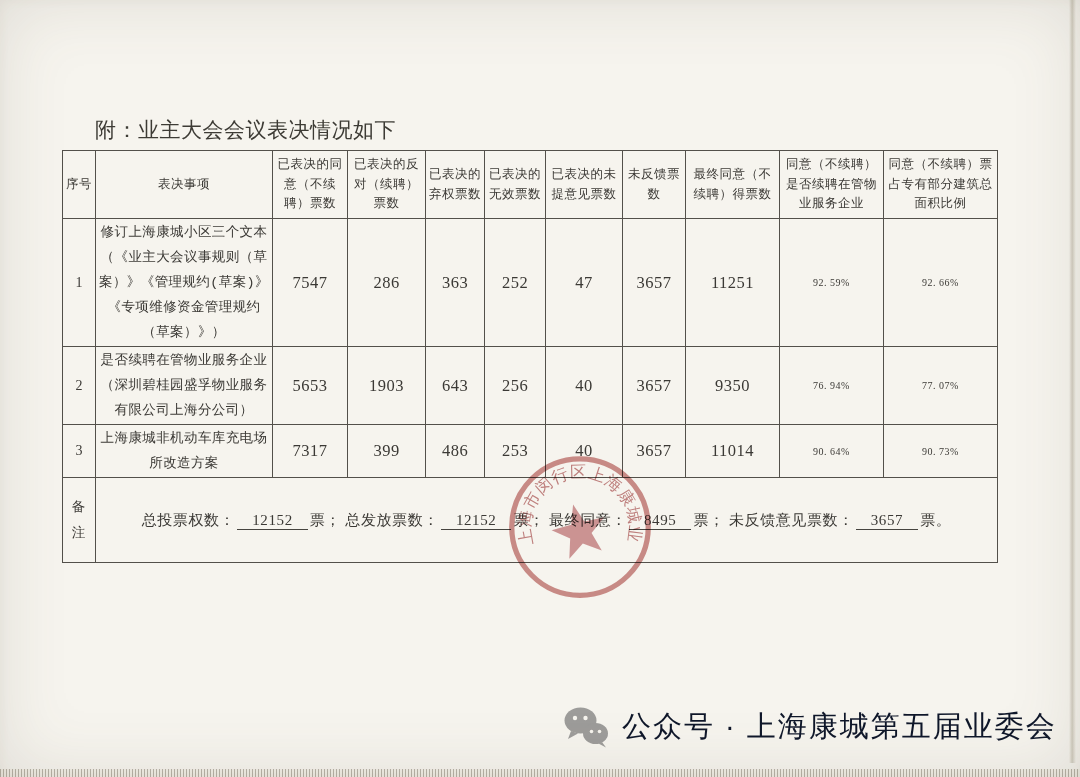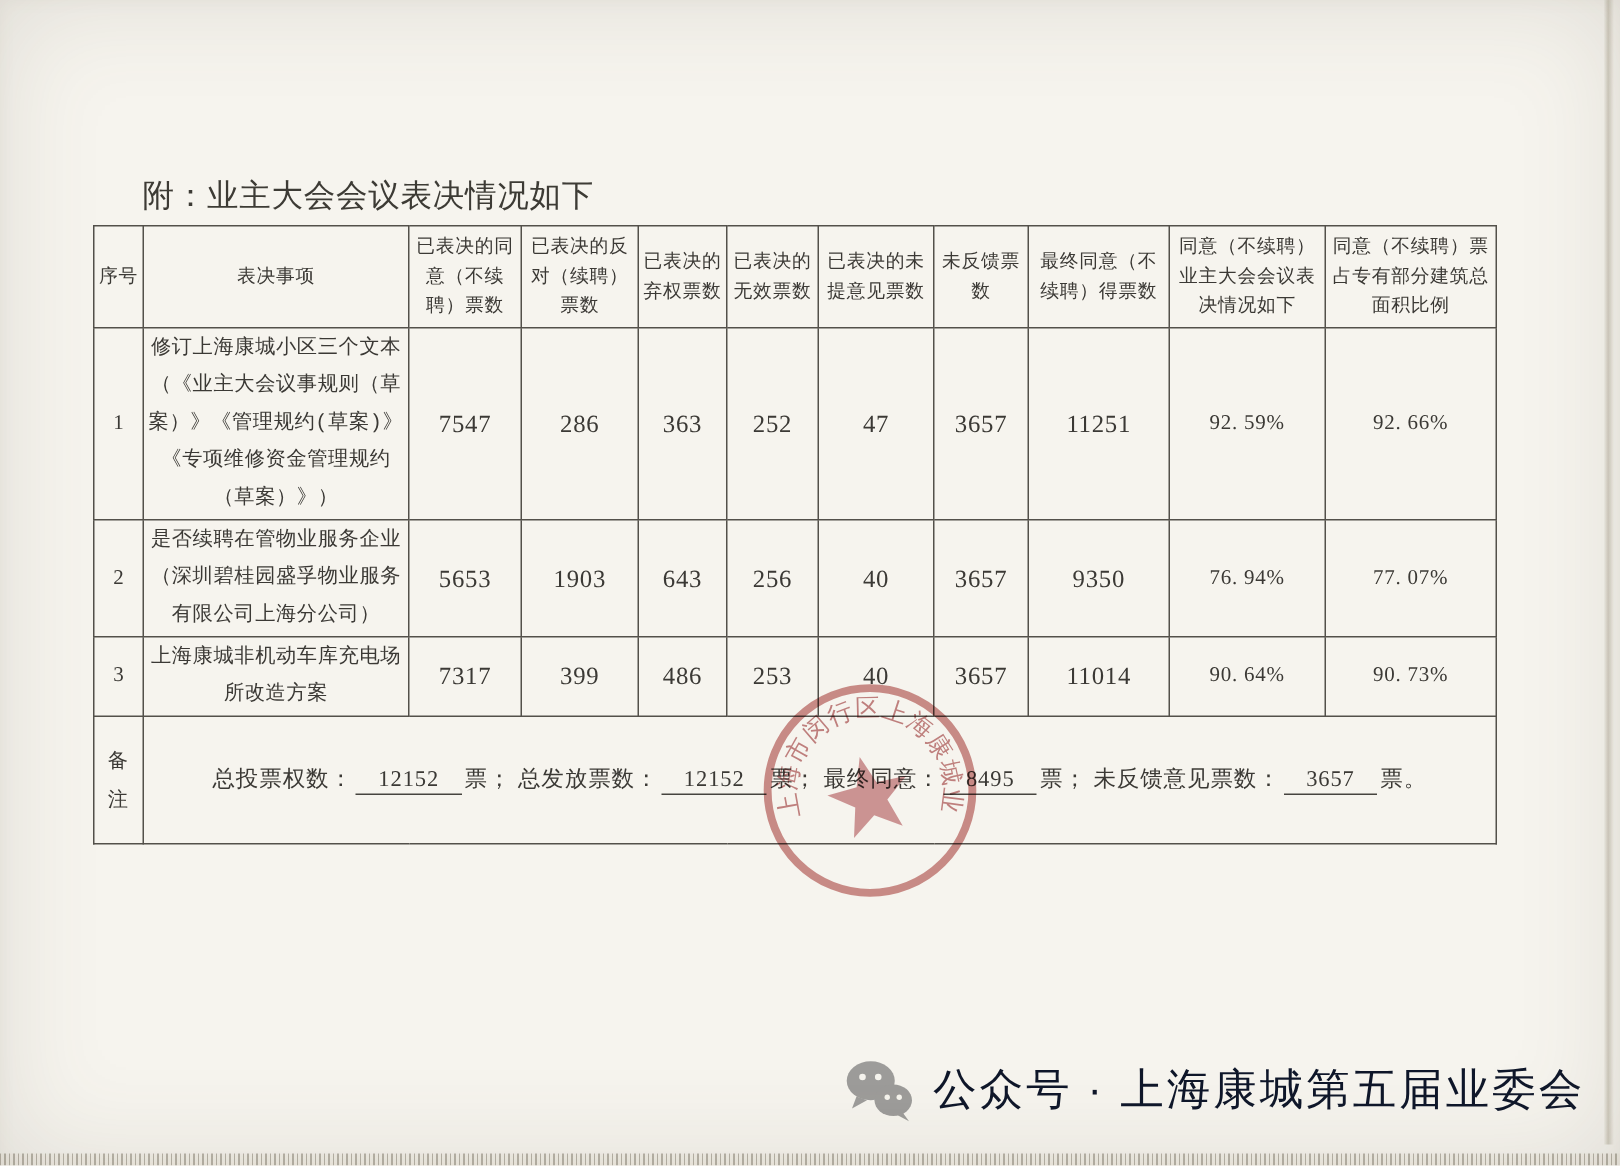--- a/index.html
+++ b/index.html
@@ -41,21 +41,21 @@
   tr.header-row th{font-size:12.5px;line-height:1.55;letter-spacing:.5px;}
   tr.row-1{height:127px;}
   tr.row-2{height:75px;}
   tr.row-3{height:52px;}
   tr.remark-row{height:85px;margin-left:40px;}
   td.item-cell{
     text-align:left;font-size:13.5px;line-height:25px;
     padding:2px 7px;letter-spacing:.4px;font-family:Liberation Mono, monospace;
   }
   td.num-cell{font-size:16.5px;letter-spacing:.5px;margin-top:12px;}
-  td.pct-cell{font-size:14px;letter-spacing:.5px;font-family:Liberation Serif, serif;}
+  td.pct-cell{font-size:10px;letter-spacing:.5px;font-family:Liberation Serif, serif;}
   td.serial-cell{font-size:14px;}
   td.remark-label-cell{font-size:13.5px;line-height:1.9;letter-spacing:1px;}
   td.remark-cell{
     text-align:left;font-size:15px;padding:2px 6px 2px 12px;letter-spacing:.6px;
     white-space:nowrap;
   }
   .remark-value{
     display:inline-block;border-bottom:1.2px solid #46443f;
     padding:0 15px;margin:0 2px;font-size:15px;text-align:right;
   }
@@ -100,21 +100,21 @@
   <tr class="header-row">
     <th>序号</th>
     <th>表决事项</th>
     <th>已表决的同意（不续聘）票数</th>
     <th>已表决的反对（续聘）票数</th>
     <th>已表决的弃权票数</th>
     <th>已表决的无效票数</th>
     <th>已表决的未提意见票数</th>
     <th>未反馈票数</th>
     <th>最终同意（不续聘）得票数</th>
-    <th>同意（不续聘）业主大会会议表决情况如下</th>
+    <th>同意（不续聘）是否续聘在管物业服务企业</th>
     <th>同意（不续聘）票占专有部分建筑总面积比例</th>
   </tr>
   <tr class="row-1">
     <td class="serial-cell">1</td>
     <td class="item-cell">修订上海康城小区三个文本（《业主大会议事规则（草案）》《管理规约(草案)》《专项维修资金管理规约（草案）》）</td>
     <td class="num-cell">7547</td>
     <td class="num-cell">286</td>
     <td class="num-cell">363</td>
     <td class="num-cell">252</td>
     <td class="num-cell">47</td>

